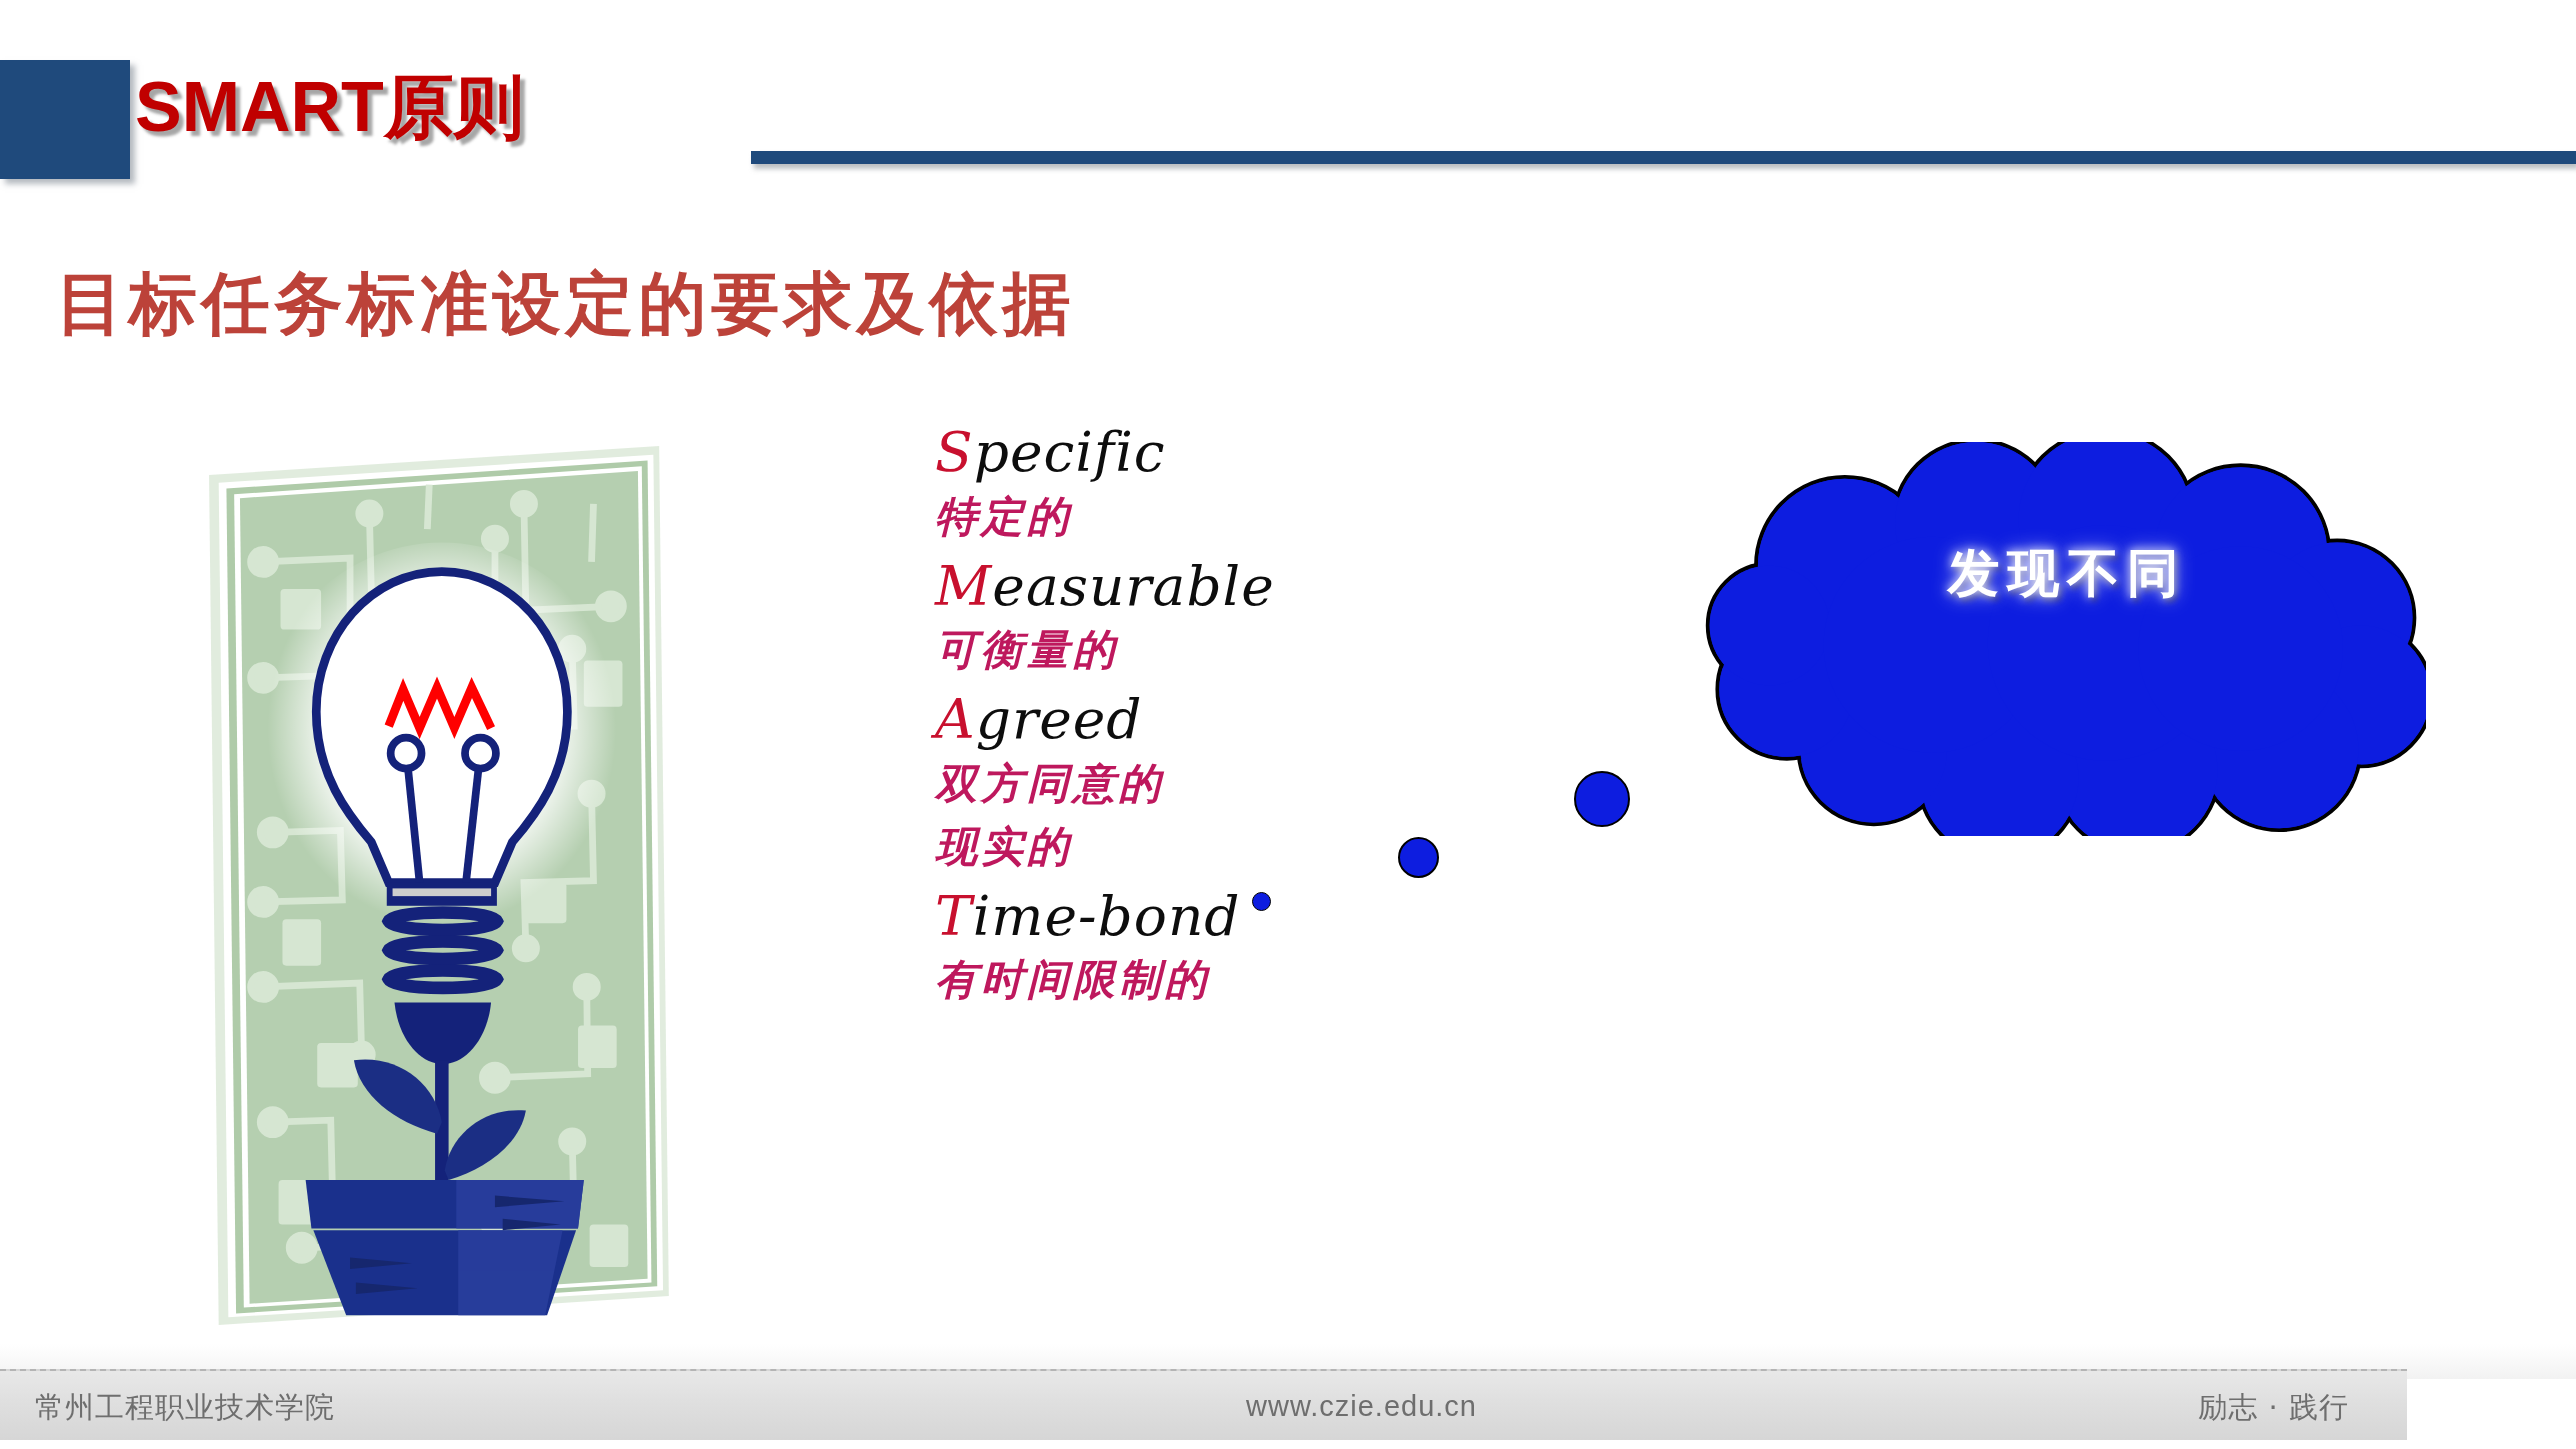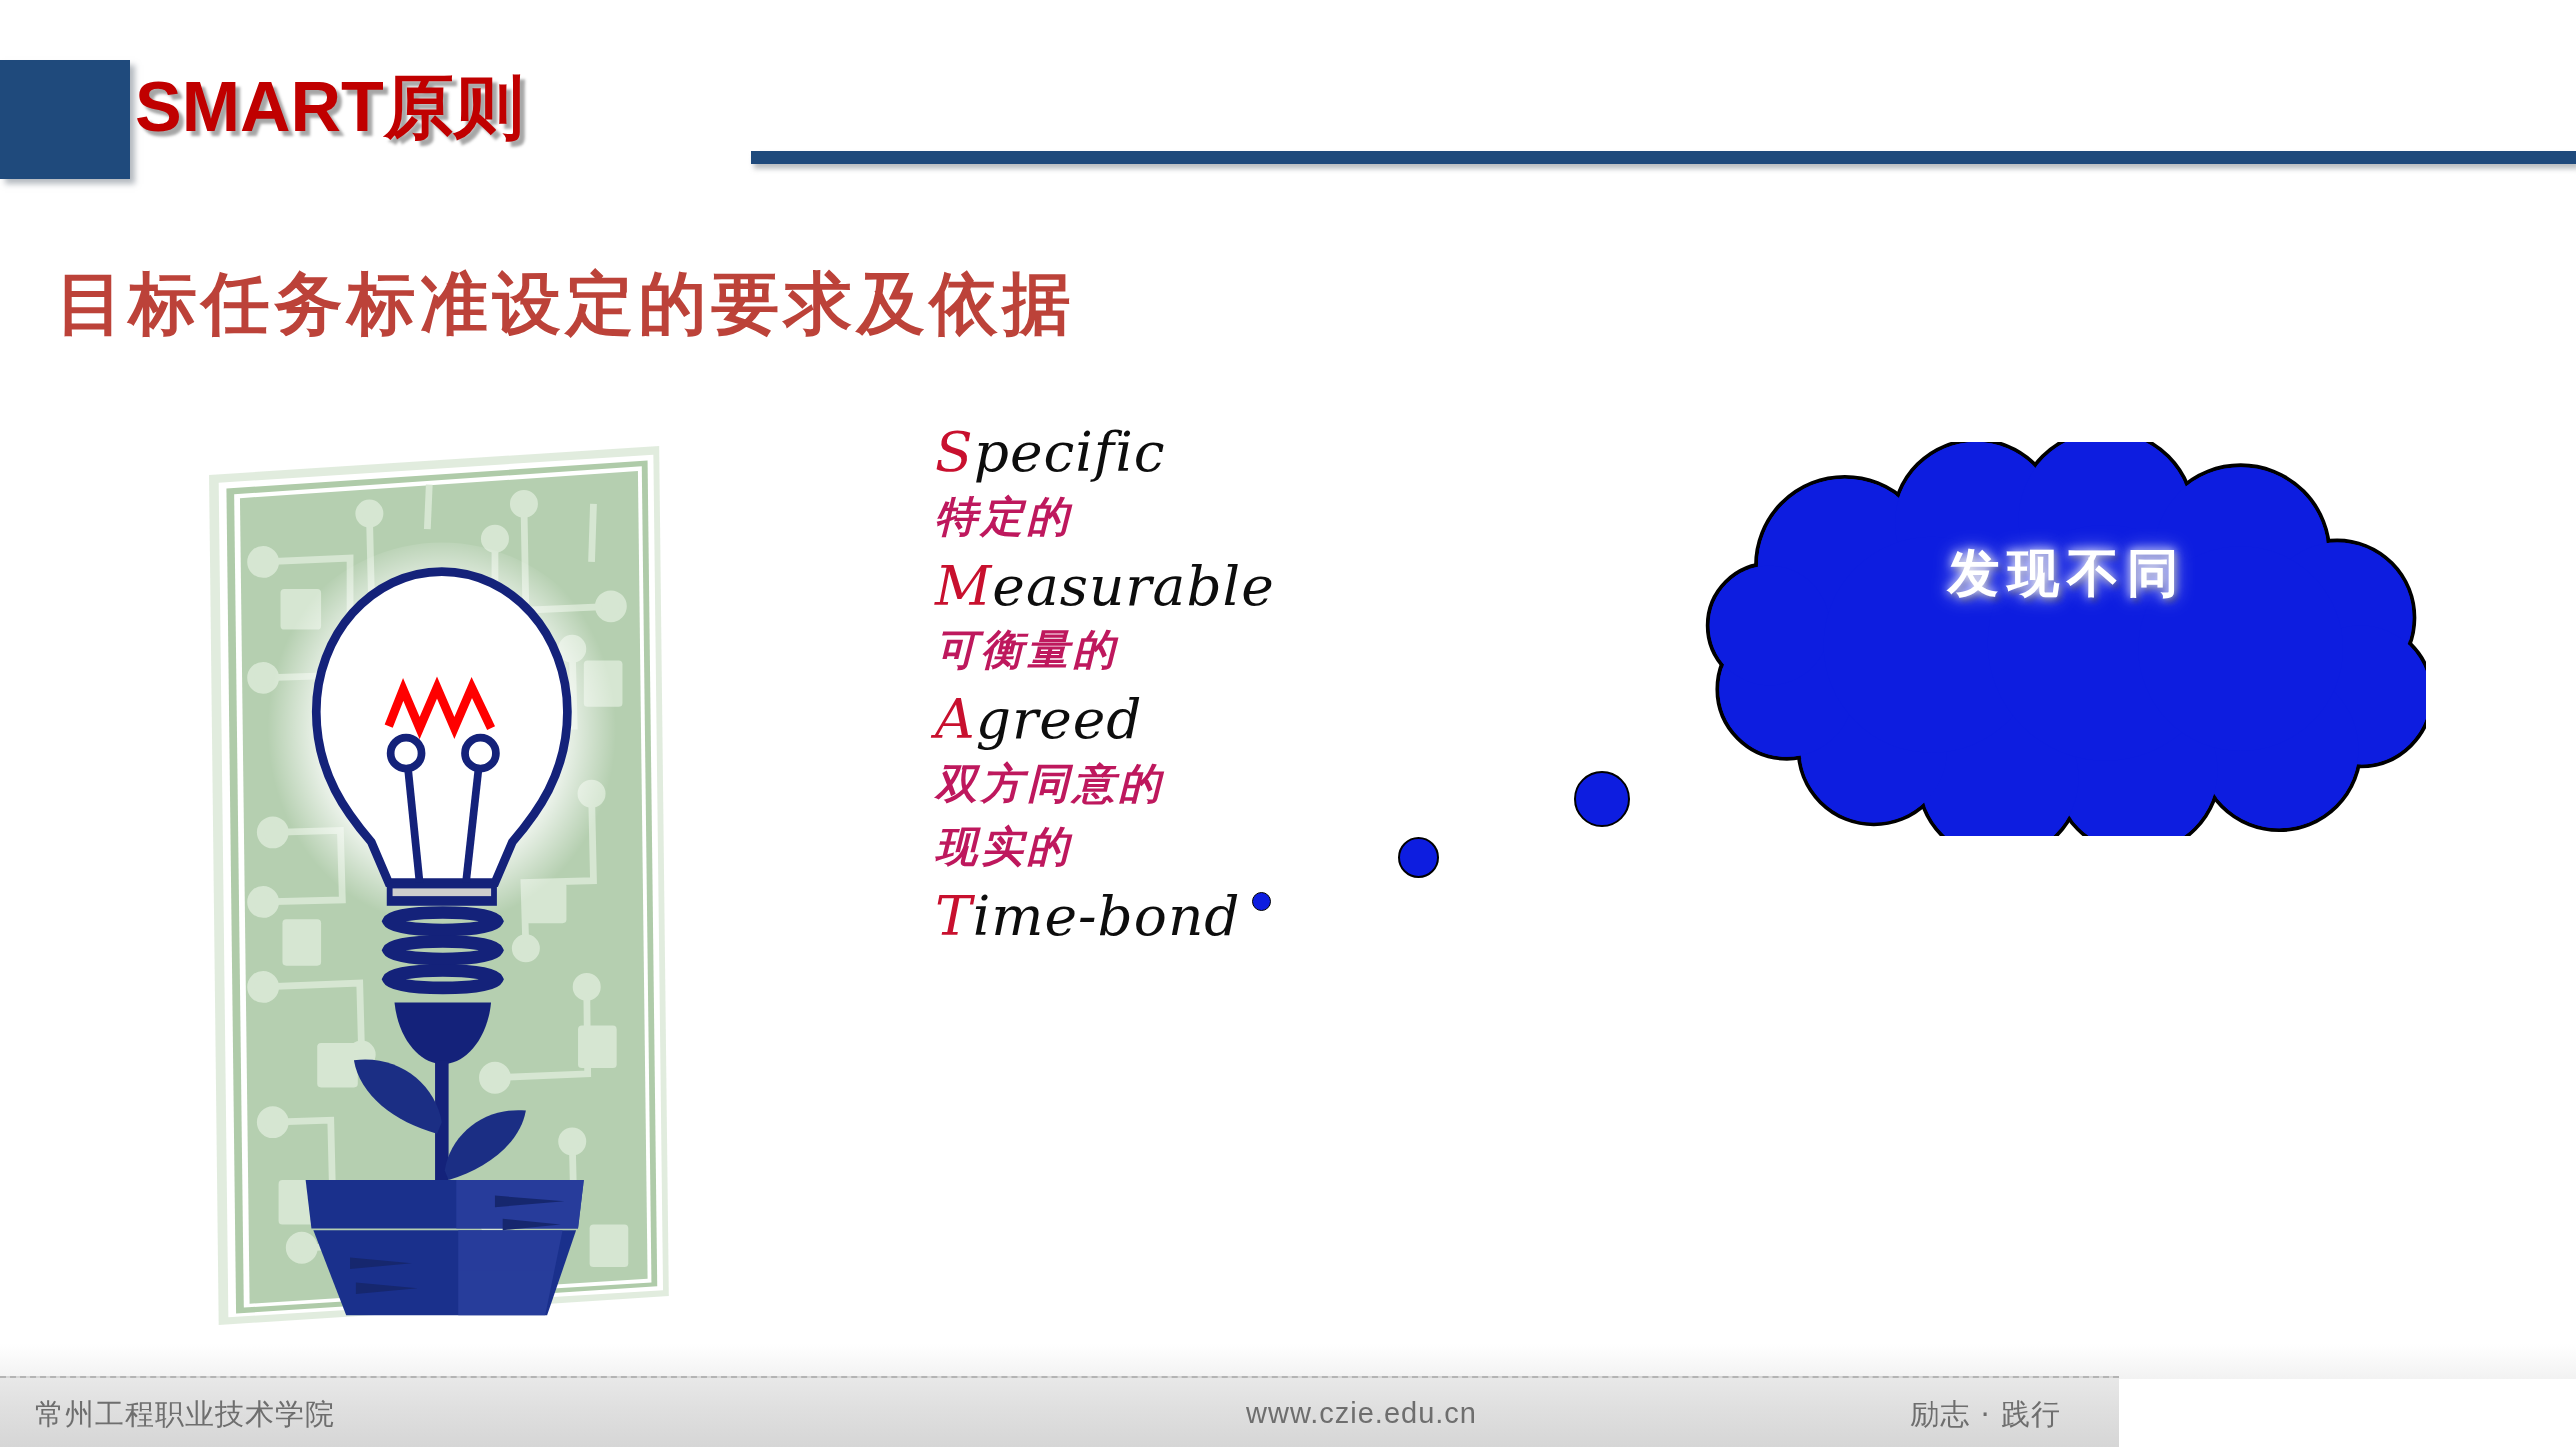--- a/index.html
+++ b/index.html
@@ -141,22 +141,22 @@
       0 0 19.3px rgba(255,255,255,0.75),
       2.9px 3.9px 4.8px rgba(0,0,40,0.45);
     pointer-events: none;
   }
   .cloud-line { display: block; }
 
   
   #footer {
     position: absolute;
     left: 0;
-    bottom: 3px;
-    width: 2119px;
+    bottom: 10px;
+    width: 2407px;
     height: 71px;
     background: linear-gradient(to bottom, #E8E8E8 0%, #DFDFDF 45%, #D6D6D6 100%);
     border-top: 2.9px dashed #B4B4B4;
     box-sizing: border-box;
     text-align: right;
   }
   #footer-above {
     position: absolute;
     left: 0;
     bottom: 71px;
@@ -319,20 +319,21 @@
   <div class="smart-row-en">
     <span class="initial">A</span><span>greed</span>
   </div>
   <div class="smart-row-cn">双方同意的</div>
 
   <div class="smart-row-cn">现实的</div>
 
   <div class="smart-row-en">
     <span class="initial">T</span><span>ime-bond</span>
   </div>
+  <div class="smart-row-cn">有时间限制的</div>
 
 </div>
 
 <div id="thought-dot-1" class="thought-dot"></div>
 <div id="thought-dot-2" class="thought-dot"></div>
 <div id="thought-dot-3" class="thought-dot"></div>
 
 <div id="thought-cloud">
   <svg viewBox="0 0 752 408" width="726" height="394" xmlns="http://www.w3.org/2000/svg">
     <g fill="#0D1DE0" stroke="#000000" stroke-width="4">

